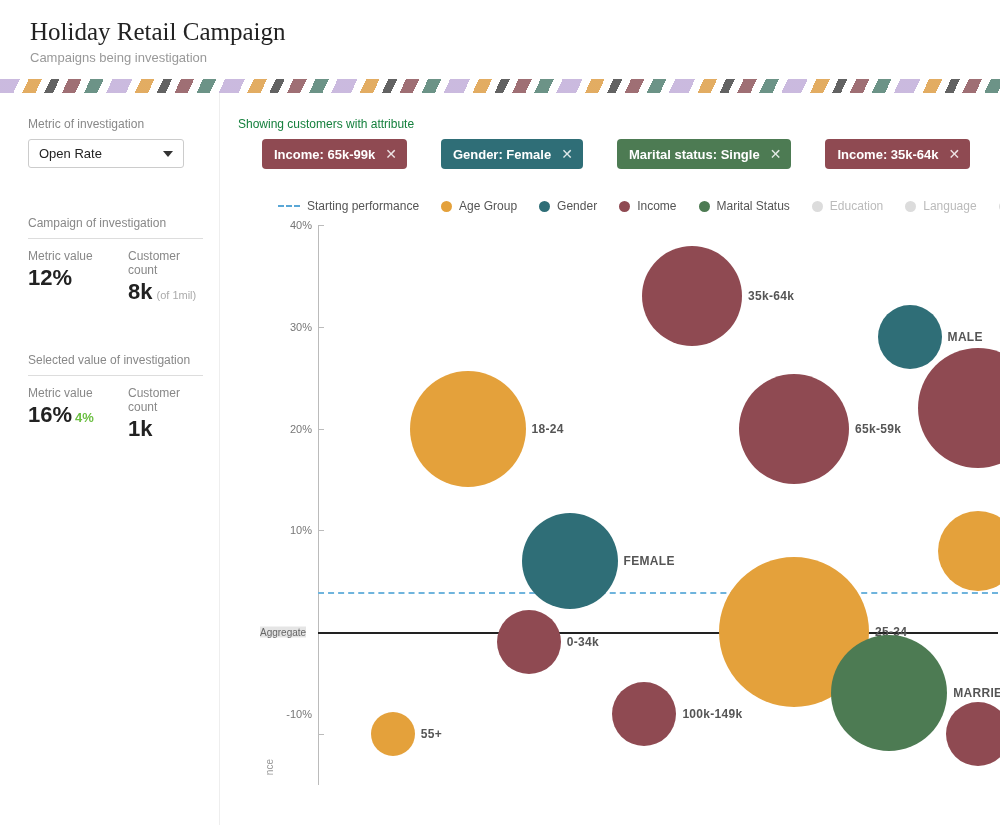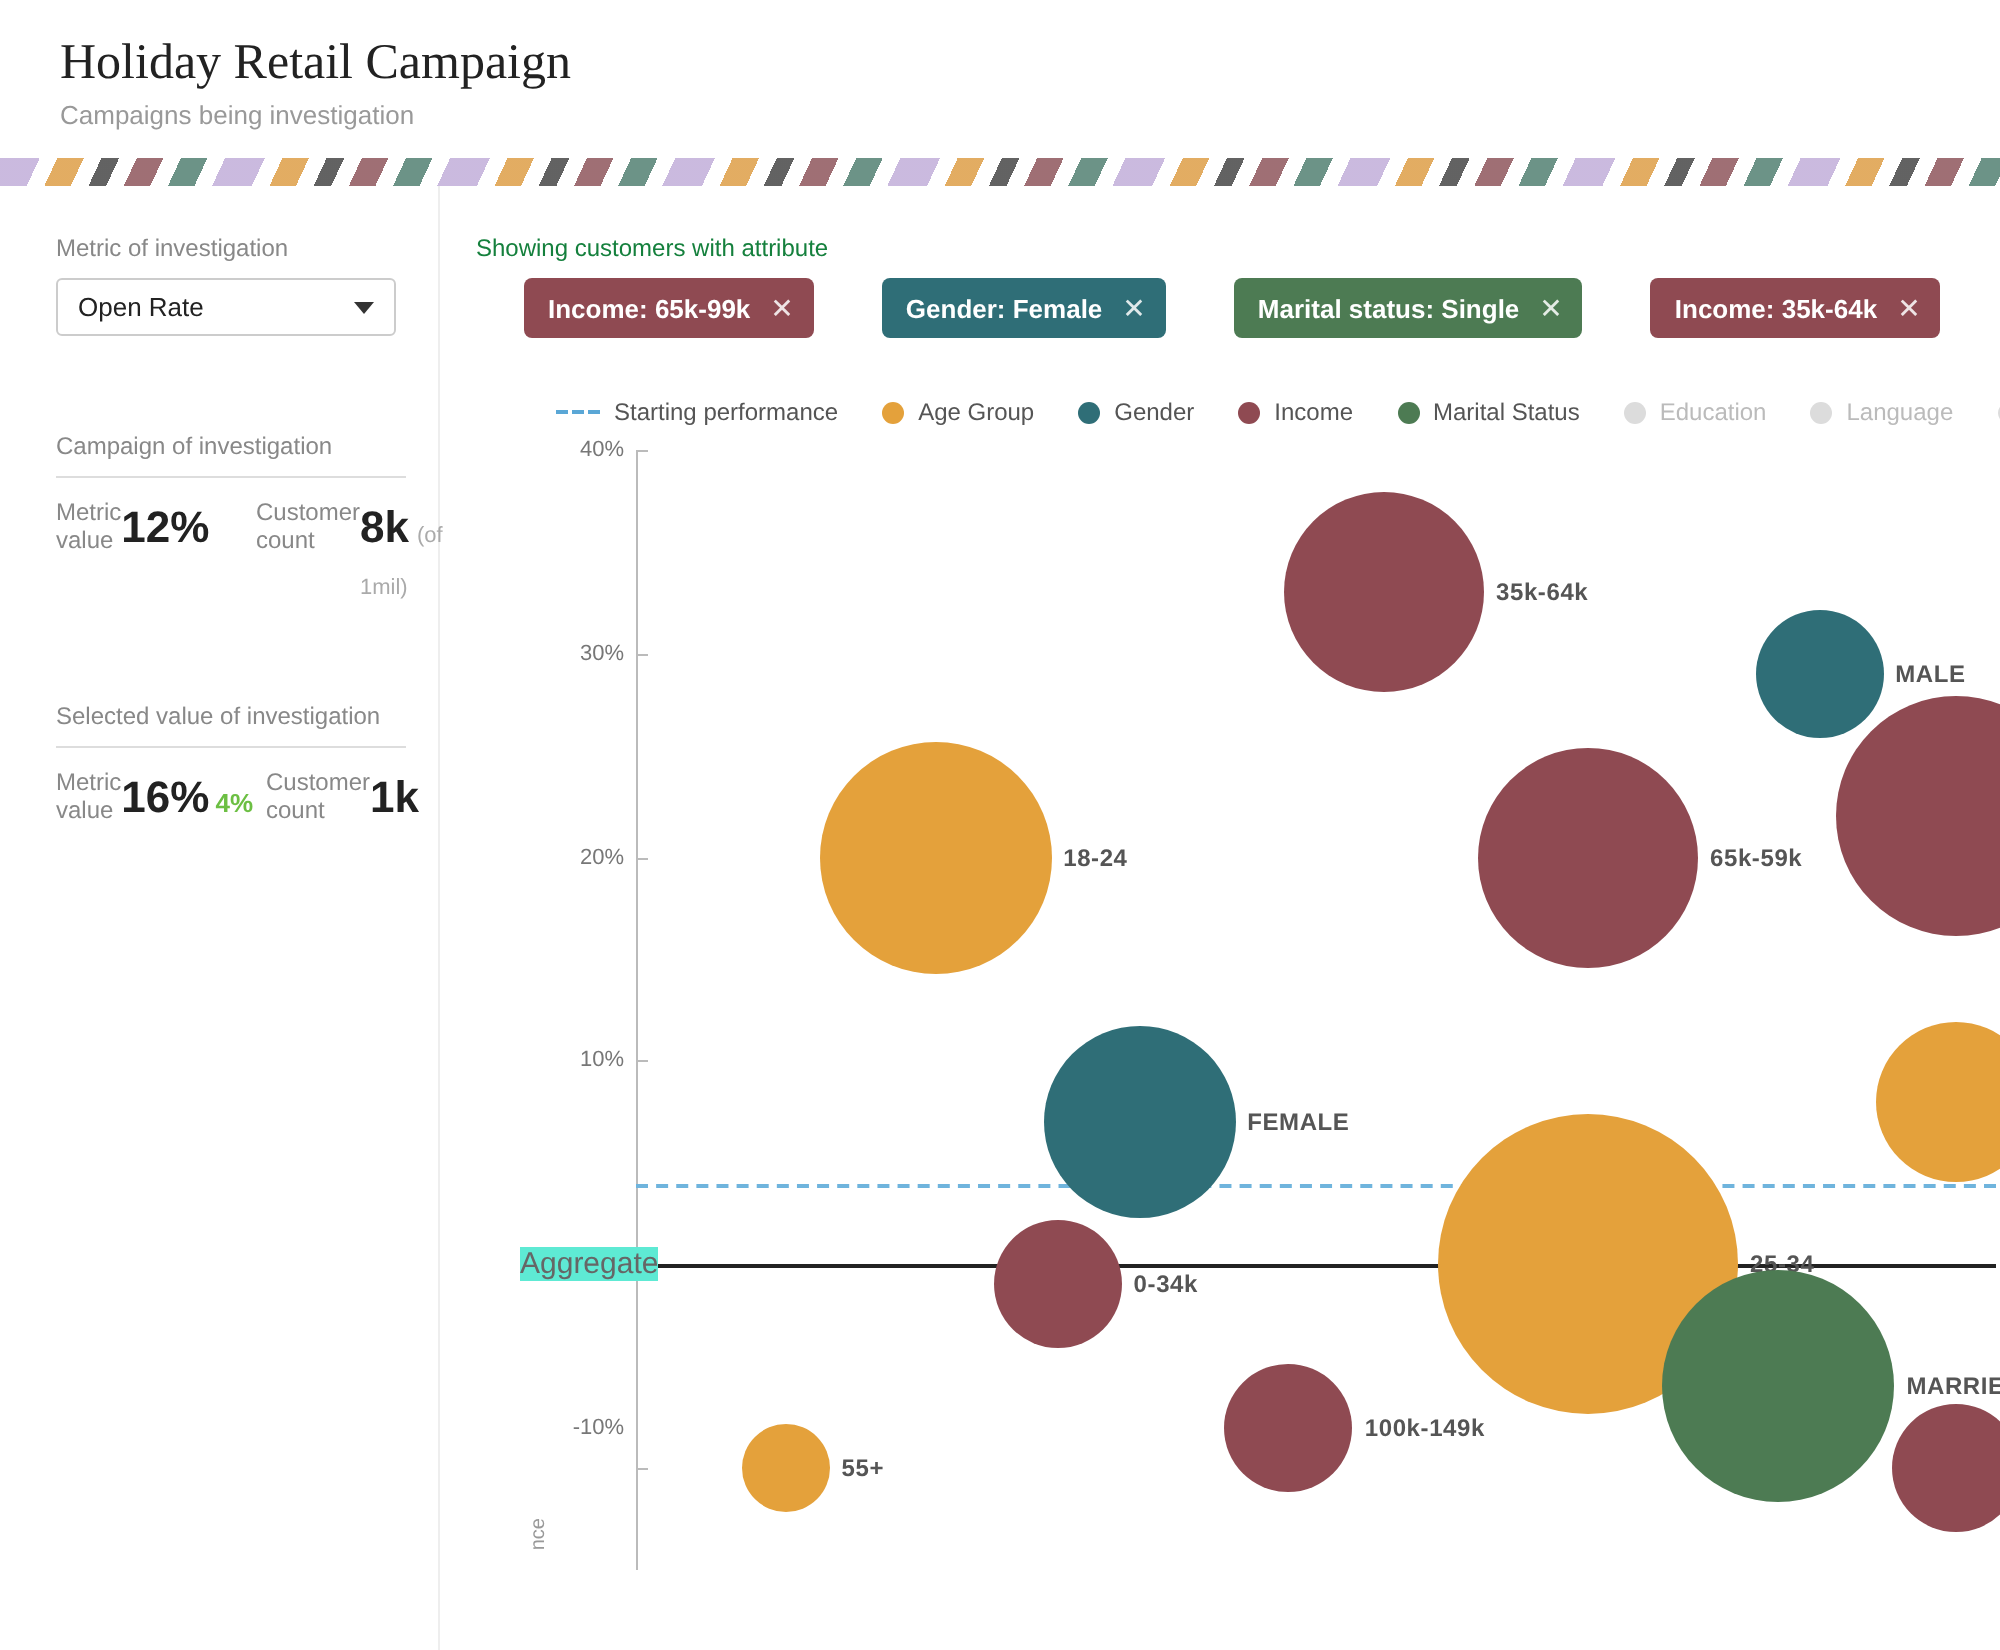--- a/index.html
+++ b/index.html
@@ -51,27 +51,27 @@
     padding: 24px 16px 24px 28px;
     border-right: 1px solid #eee;
     flex-shrink: 0;
     font-size: 12px;
     color: #888;
   }
   .sb-label { font-size: 12px; color: #888; margin-bottom: 8px; }
   .sb-field {
     display: flex; align-items: center; justify-content: space-between;
     border: 1px solid #ccc; border-radius: 3px; padding: 6px 10px;
-    font-size: 13px; color: #222; background: #fff; width: 170px;
+    font-size: 13px; color: #222; background: #fff; width: 156px;
   }
   .sb-field .caret { border-left:5px solid transparent; border-right:5px solid transparent; border-top:6px solid #333; }
   .sb-block { margin-top: 48px; }
   .sb-rule { border-top: 1px solid #ddd; margin-top: 6px; padding-top: 10px; }
   .sb-row { display:flex; gap: 30px; }
-  .sb-col { display:flex; min-width:70px; }
+  .sb-col { display:flex; flex-direction:column; min-width:70px; }
   .sb-metric { font-size: 22px; font-weight: 600; color: #222; margin-top:2px;}
   .sb-metric .delta { font-size: 13px; color: #6cbf43; font-weight:600; margin-left:3px;}
   .sb-note { font-size: 11px; color:#aaa; margin-left:4px; font-weight:400;}
   .content {
     flex: 1;
     padding: 24px 0 0 18px;
     position: relative;
     overflow: hidden;
   }
   .attr-label { font-size: 12px; color: #15803d; margin-bottom: 8px; }
@@ -116,22 +116,22 @@
     font-size:11px; color:#777; transform: translateY(-50%);
   }
   .ytick { position:absolute; left:40px; width:6px; height:1px; background:#bbb; }
   .agg-line {
     position:absolute; left:40px; right:0; height:0; border-top:2px solid #222;
   }
   .start-line {
     position:absolute; left:40px; right:0; height:0; border-top:2px dashed #6fb4dd;
   }
   .aggregate-label {
-    position:absolute; font-size:15px; color:#666; left:-18px; transform:translateY(-50%);
-    background:#5eead4;
+    position:absolute; font-size:10px; color:#666; left:-18px; transform:translateY(-50%);
+    background:#e5e5e5;
     text-align:center;
   }
   .bubble {
     position:absolute; border-radius:50%;
     transform: translate(-50%, -50%);
   }
   .bubble.age     { background:#e4a13b; }
   .bubble.gender  { background:#2f6e77; }
   .bubble.income  { background:#8f4a52; }
   .bubble.marital { background:#4d7b53; }

